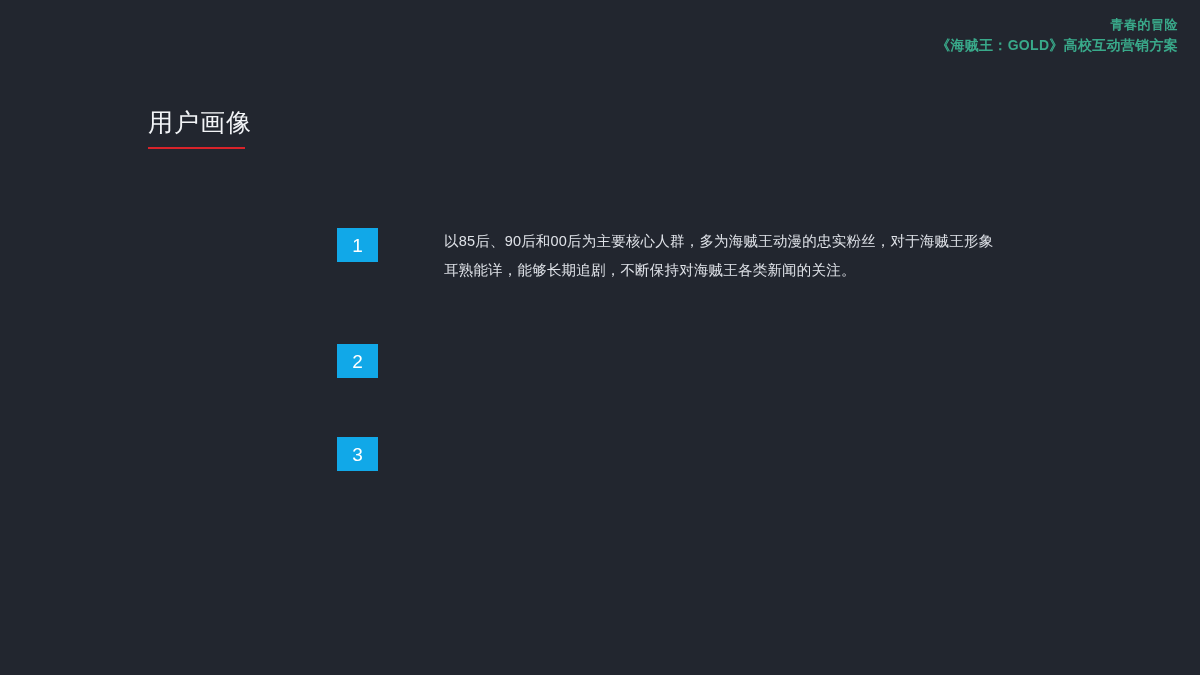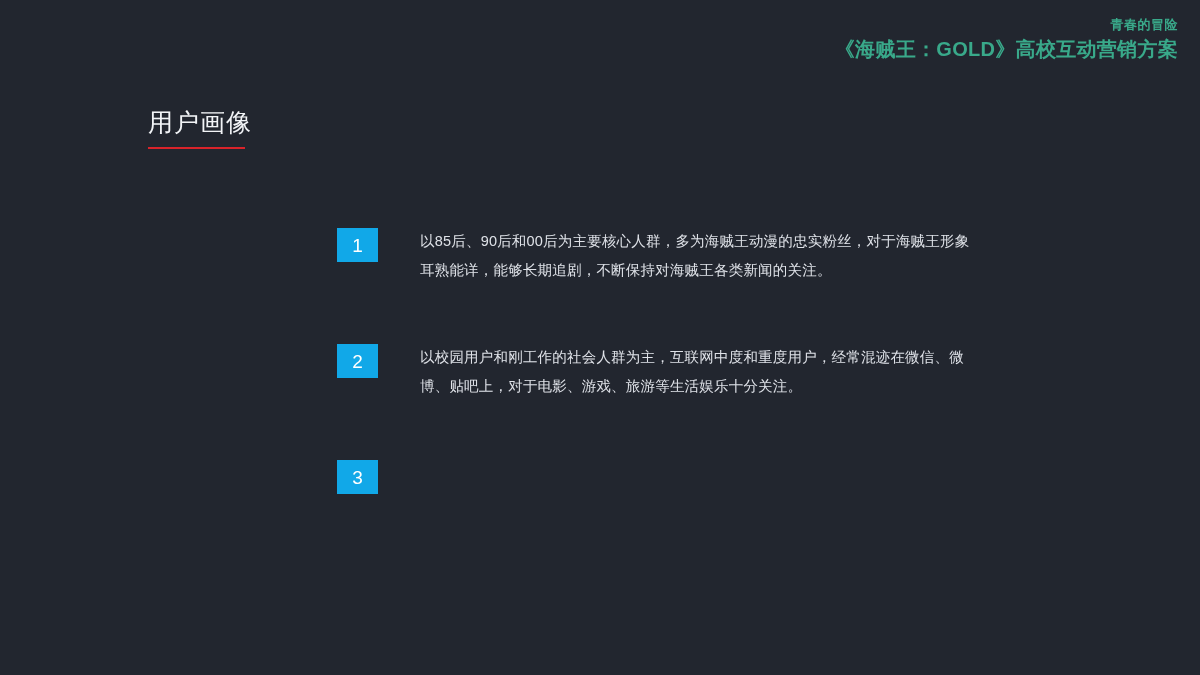--- a/index.html
+++ b/index.html
@@ -34,21 +34,21 @@
     line-height: 1.45;
   }
   .header-line-1 {
     font-size: 13px;
     font-weight: bold;
     color: #39a98a;
     letter-spacing: 0.5px;
     white-space: nowrap;
   }
   .header-line-2 {
-    font-size: 20px;
+    font-size: 14px;
     font-weight: bold;
     color: #39a98a;
     letter-spacing: 0.3px;
     white-space: nowrap;
   }
 
   
   .title-block {
     position: absolute;
     left: 148px;
@@ -93,21 +93,21 @@
     font-size: 19px;
     font-weight: normal;
     display: flex;
     align-items: center;
     justify-content: center;
     line-height: 1;
     margin-top: 1px;
   }
 
   .persona-text {
-    margin-left: 42px;
+    margin-left: 66px;
     font-size: 14.5px;
     line-height: 29px;
     color: #dfe2e8;
     letter-spacing: 0.2px;
     max-width: 562px;
   }
 </style>
 </head>
 <body>
 
@@ -125,21 +125,20 @@
 
   <div class="persona-list">
 
     <div class="persona-item">
       <div class="persona-badge">1</div>
       <div class="persona-text">以85后、90后和00后为主要核心人群，多为海贼王动漫的忠实粉丝，对于海贼王形象耳熟能详，能够长期追剧，不断保持对海贼王各类新闻的关注。</div>
     </div>
 
     <div class="persona-item">
       <div class="persona-badge">2</div>
-      <div class="persona-text">以校园用户和刚工作的社会人群为主，互联网中度和重度用户，经常混迹在微信、微博、贴吧上，对于电影、游戏、旅游等生活娱乐十分关注。</div>
     </div>
 
     <div class="persona-item">
       <div class="persona-badge">3</div>
     </div>
 
   </div>
 
 </div>
 

